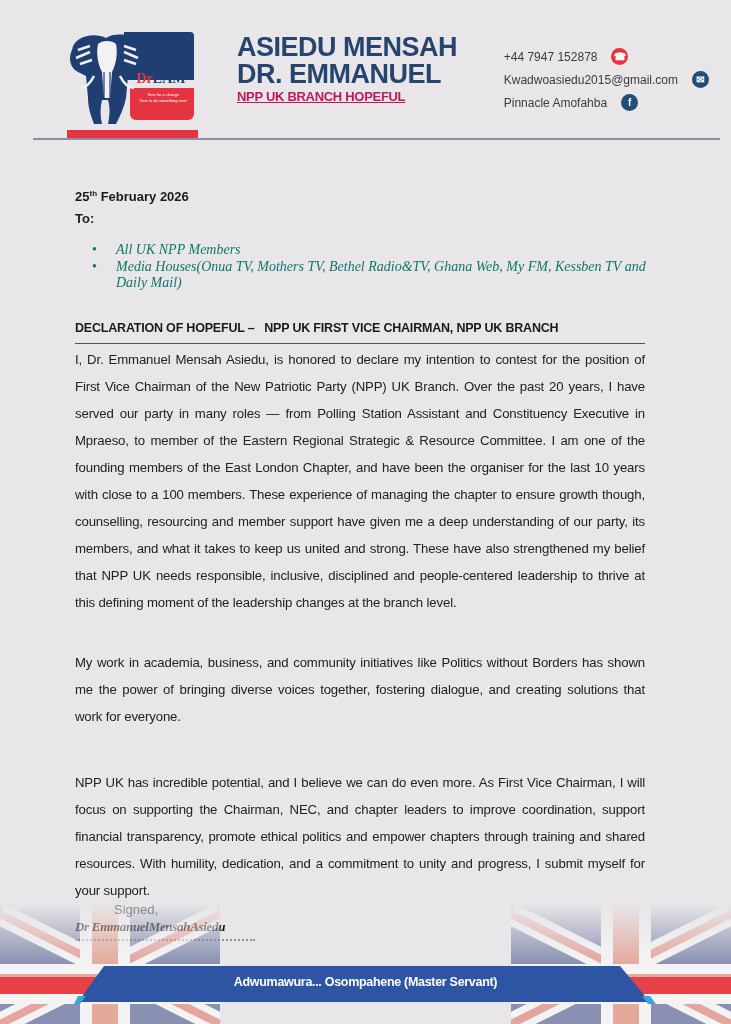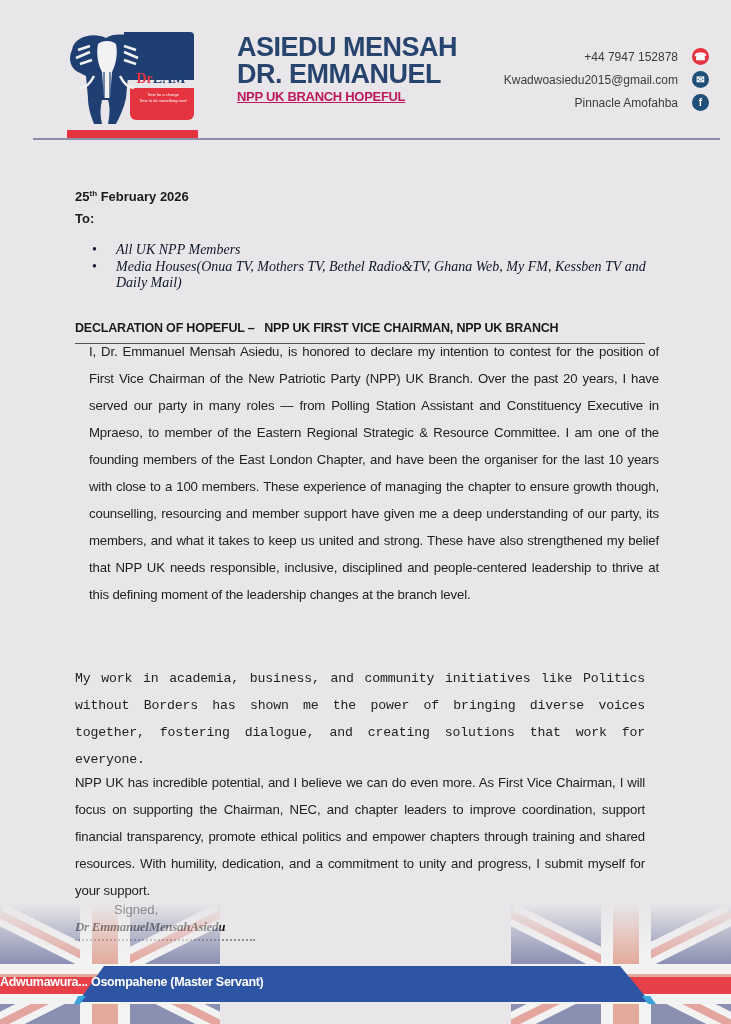--- a/index.html
+++ b/index.html
@@ -20,53 +20,53 @@
   .logo-brand .dr { color: #e5343f; }
   .logo-tag { position: absolute; left: 70px; top: 64px; width: 58px; text-align: center; font-size: 4px; line-height: 6px; color: #fff; }
   .logo-ele { position: absolute; left: 0; top: 0; width: 90px; height: 100px; }
   .logo-bar { position: absolute; left: 67px; top: 130px; width: 131px; height: 9px; background: #e5343f; }
 
   .name-block { position: absolute; left: 237px; top: 34px; }
   .name-line { font-family: "Liberation Sans", sans-serif; font-weight: bold; font-size: 27px; line-height: 27px; color: #27446f; letter-spacing: -0.5px; }
   .hopeful { font-weight: bold; font-size: 13px; color: #be185d; margin-top: 1px; letter-spacing: -0.3px; text-decoration: underline; }
 
   .contacts { position: absolute; right: 22px; top: 45px; }
-  .contact-row { display: flex; align-items: center; justify-content: flex-end; height: 23px; }
+  .contact-row { display: flex; align-items: center; height: 23px; }
   .contact-text { font-size: 12px; color: #3c3c3c; margin-right: 14px; }
   .contact-icon { width: 17px; height: 17px; border-radius: 50%; display: flex; align-items: center; justify-content: center; color: #fff; font-size: 10px; font-weight: bold; }
   .ic-red { background: #e5343f; }
   .ic-blue { background: #1f4e78; }
 
   .header-rule { position: absolute; left: 33px; top: 138px; width: 687px; height: 1.5px; background: #8c8ea8; }
   .date { position: absolute; left: 75px; top: 168px; font-weight: bold; font-size: 13px; color: #1a1a1a; margin-top: 21px; }
   .date sup { font-size: 8px; }
   .to { position: absolute; left: 75px; top: 203px; font-weight: bold; font-size: 13px; margin-top: 8px; }
-  .recipients { position: absolute; left: 92px; top: 242px; width: 560px; list-style: none; font-family: "Liberation Serif", serif; font-style: italic; font-size: 14px; line-height: 16.5px; color: #0f172a; }
+  .recipients { position: absolute; left: 92px; top: 242px; width: 560px; list-style: none; font-family: "Liberation Serif", serif; font-style: italic; font-size: 14px; line-height: 16.5px; color: #0f766e; }
   .recipients li { position: relative; padding-left: 24px; }
   .recipients li::before { content: "•"; position: absolute; left: 0; top: 0; font-style: normal; }
 
   .decl { position: absolute; left: 75px; top: 321px; font-weight: bold; font-size: 12.5px; letter-spacing: -0.2px; color: #1a1a1a; white-space: pre; }
   .decl-rule { position: absolute; left: 75px; top: 343px; width: 570px; height: 1px; background: #555; }
 
   .para { position: absolute; left: 75px; width: 570px; font-size: 13.2px; line-height: 27px; text-align: justify; color: #222; letter-spacing: -0.15px; }
-  .p1 { top: 338px; margin-left: 14px; }
-  .p2 { top: 665px; font-family: Liberation Mono, monospace; }
+  .p1 { top: 346px; }
+  .p2 { top: 649px; }
   .p3 { top: 769px; }
 
   .signed { position: absolute; left: 75px; top: 902px; font-size: 13px; color: #222; margin-left: 39px; }
   .signature { position: absolute; left: 75px; top: 919px; font-family: "Liberation Serif", serif; font-style: italic; font-weight: bold; font-size: 13px; color: #111; letter-spacing: -0.3px; }
   .sig-dots { position: absolute; left: 75px; top: 937px; width: 180px; height: 4px; border-bottom: 2px dotted #555; opacity: 0.6; }
 
   
   .flag-left, .flag-right { position: absolute; bottom: 0; height: 120px; width: 220px; opacity: 0.55; }
   .flag-left { left: 0; }
   .flag-right { right: 0; }
   .footer-red { position: absolute; left: 0; top: 977px; width: 731px; height: 17px; background: #e5343f; opacity: 0.9; }
   .footer-band { position: absolute; left: 0; top: 966px; width: 731px; height: 38px; }
-  .footer-text { position: absolute; left: 0; top: 975px; width: 731px; color: #fff; font-weight: bold; font-size: 12.5px; letter-spacing: -0.3px; }
+  .footer-text { position: absolute; left: 0; top: 975px; width: 731px; text-align: center; color: #fff; font-weight: bold; font-size: 12.5px; letter-spacing: -0.3px; }
 </style>
 </head>
 <body>
 
 <div class="page">
 
   <div class="logo">
     <div class="logo-blue"></div>
     <div class="logo-red"></div>
     <svg class="logo-ele" viewBox="0 0 90 100">

